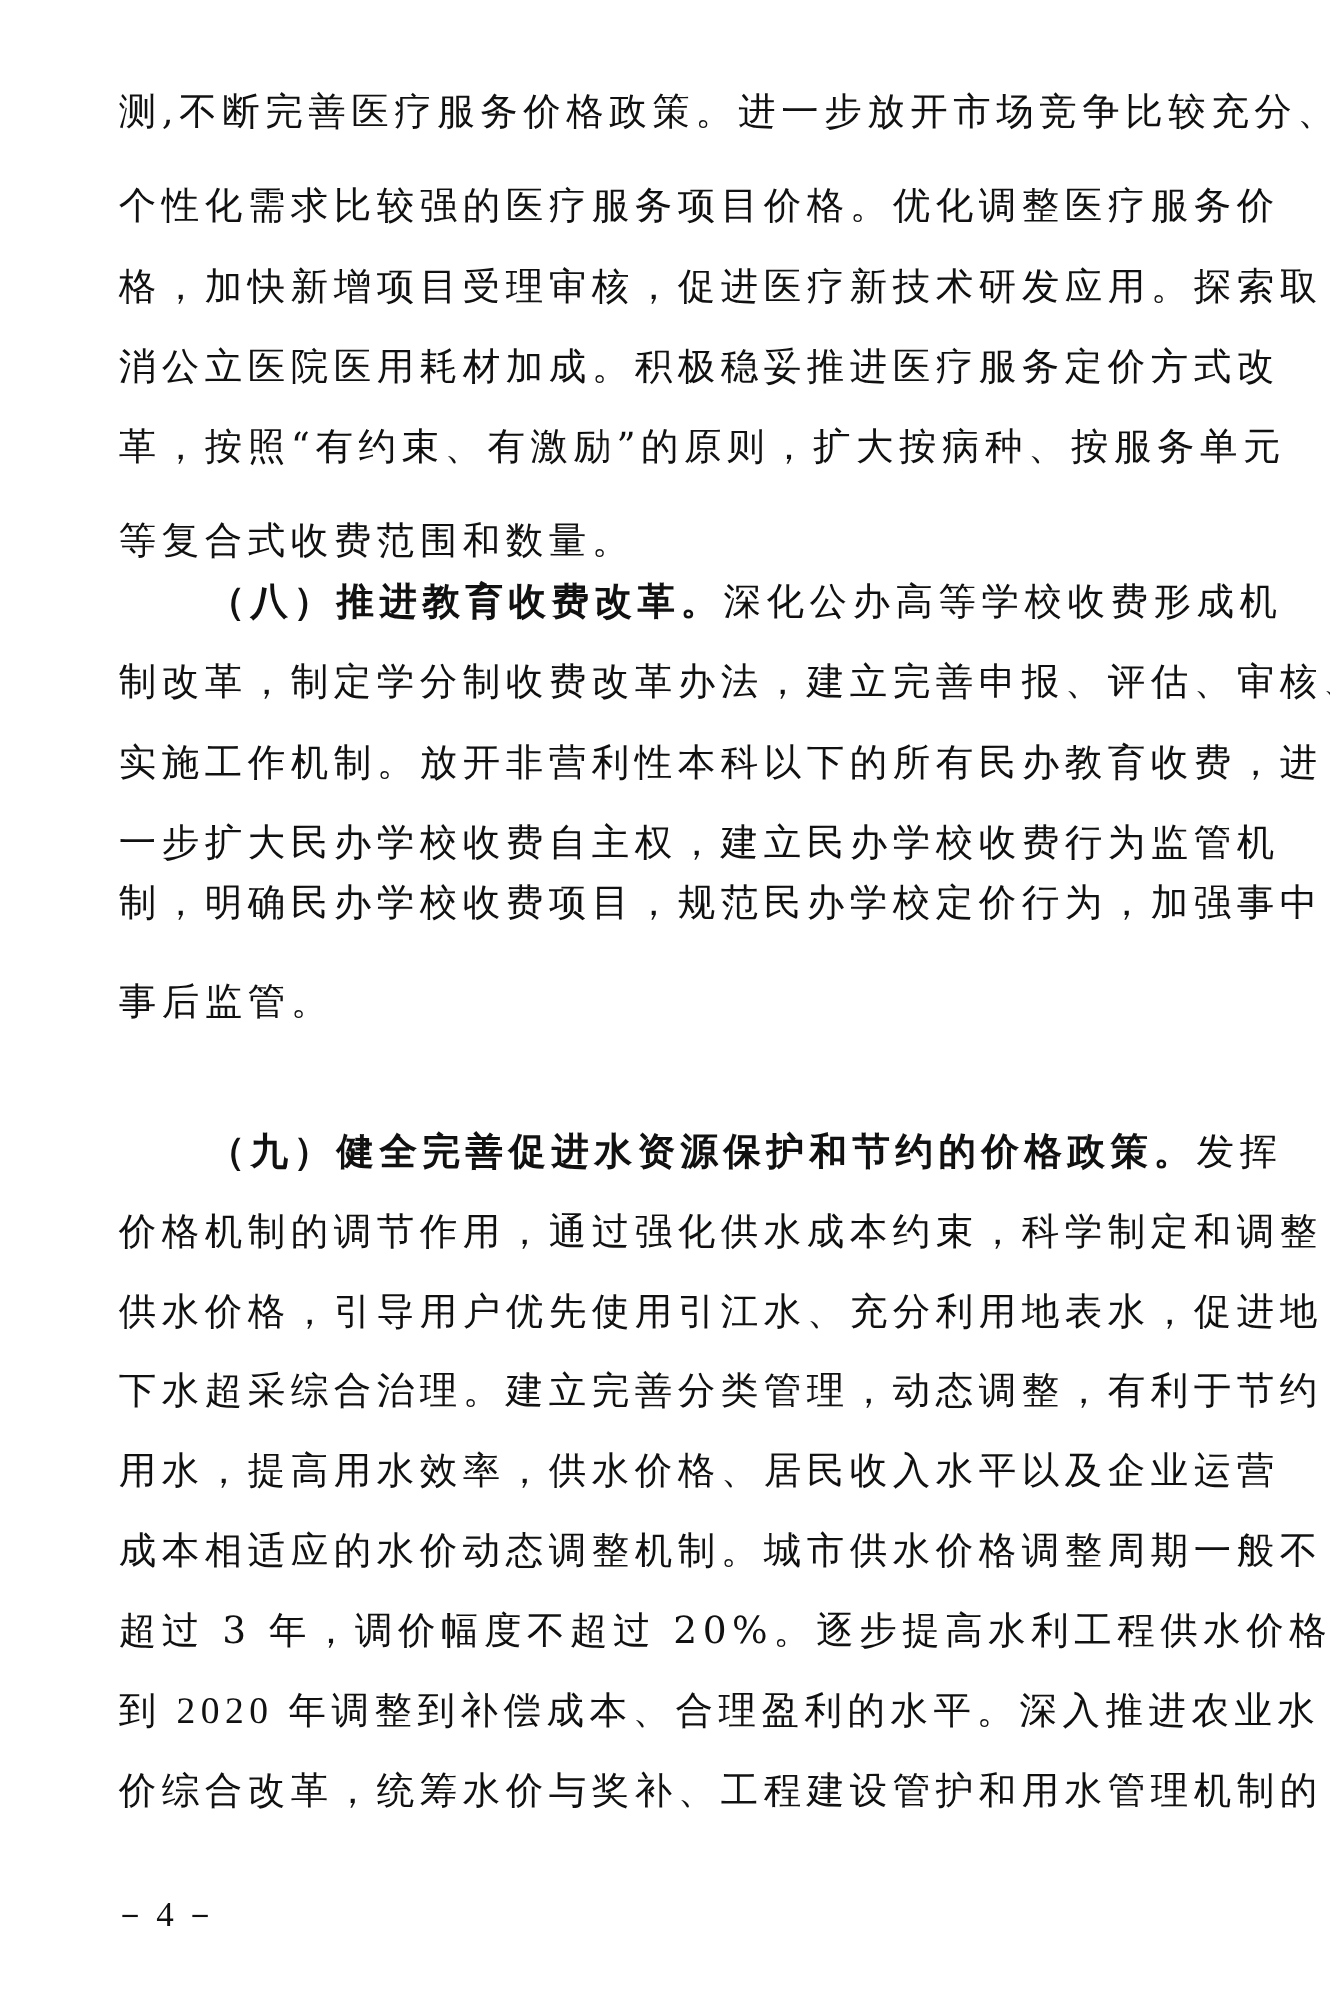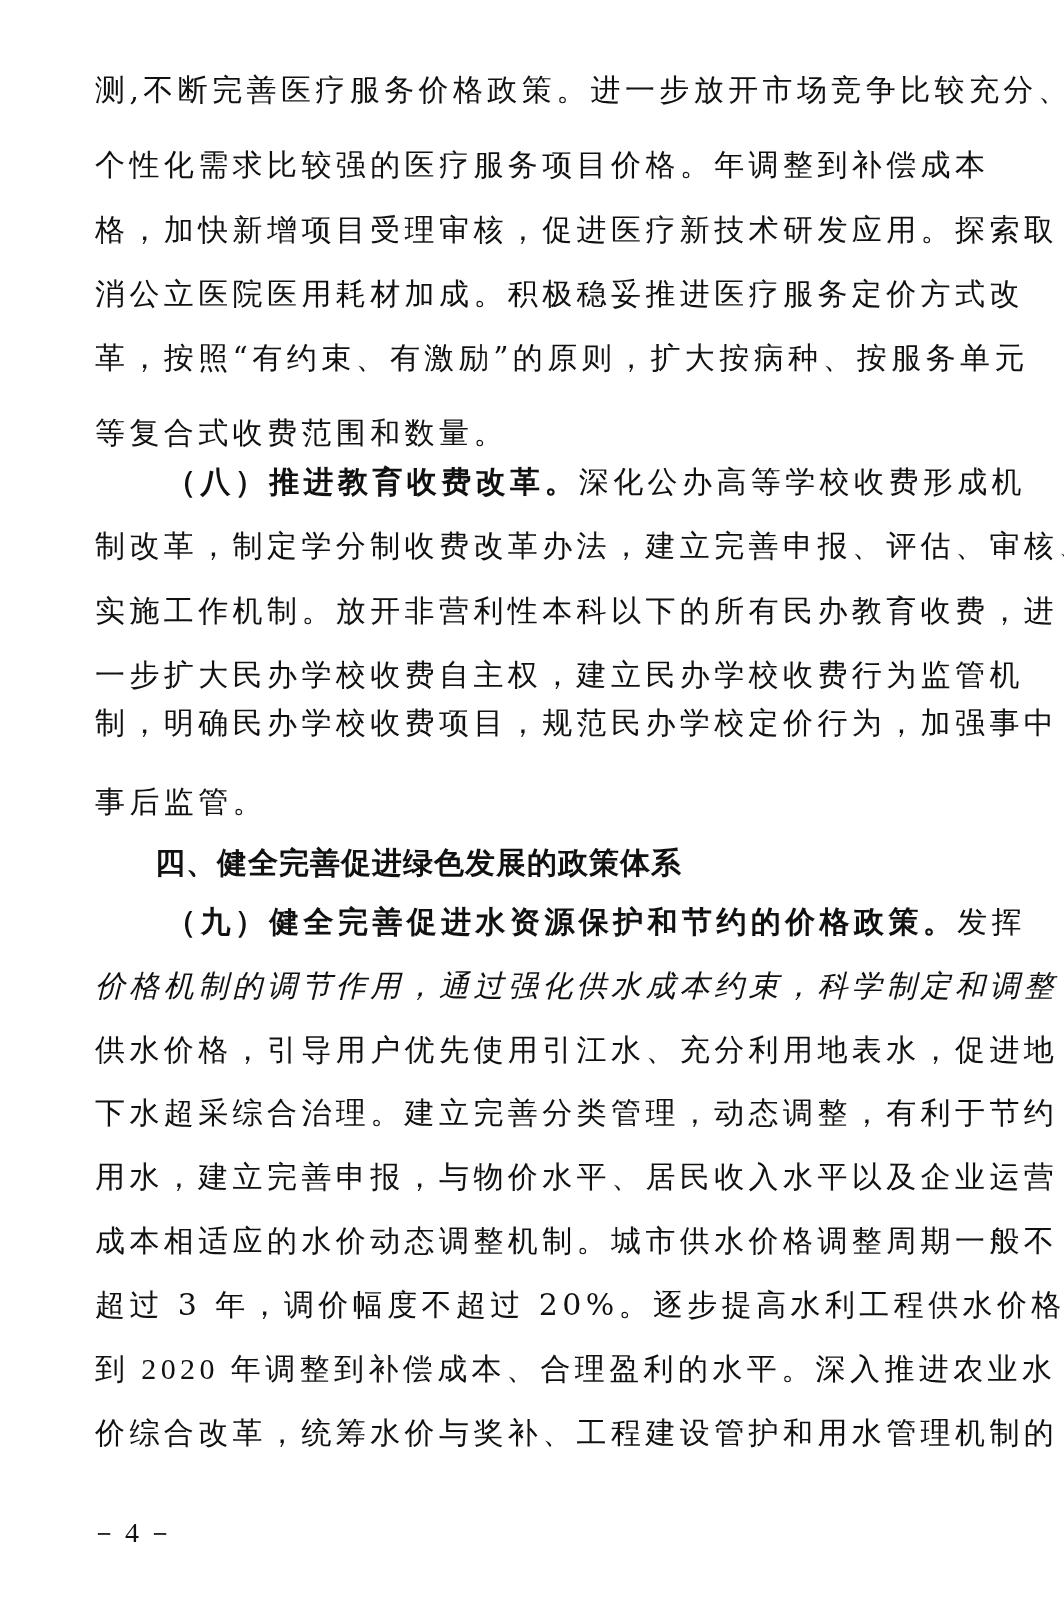--- a/index.html
+++ b/index.html
@@ -65,44 +65,43 @@
       font-family: "Liberation Serif", "DejaVu Serif", serif;
     }
   </style>
 </head>
 <body>
 
 <div class="page">
 
   <div>
     <div class="line" style="top:70px;">测,不断完善医疗服务价格政策。进一步放开市场竞争比较充分、</div>
-    <div class="line" style="top:145px;">个性化需求比较强的医疗服务项目价格。年调整到补偿成本</div>
+    <div class="line" style="top:145px;">个性化需求比较强的医疗服务项目价格。优化调整医疗服务价</div>
     <div class="line" style="top:210px;">格，加快新增项目受理审核，促进医疗新技术研发应用。探索取</div>
     <div class="line" style="top:274px;">消公立医院医用耗材加成。积极稳妥推进医疗服务定价方式改</div>
     <div class="line" style="top:338px;">革，按照“有约束、有激励”的原则，扩大按病种、按服务单元</div>
     <div class="line last" style="top:413px;">等复合式收费范围和数量。</div>
   </div>
 
   <div>
     <div class="line indent" style="top:462px;"><span class="bold">（八）推进教育收费改革。</span><span>深化公办高等学校收费形成机</span></div>
     <div class="line" style="top:526px;">制改革，制定学分制收费改革办法，建立完善申报、评估、审核、</div>
     <div class="line" style="top:591px;">实施工作机制。放开非营利性本科以下的所有民办教育收费，进</div>
     <div class="line" style="top:655px;">一步扩大民办学校收费自主权，建立民办学校收费行为监管机</div>
     <div class="line" style="top:691px;margin-top:12px;">制，明确民办学校收费项目，规范民办学校定价行为，加强事中</div>
     <div class="line last" style="top:782px;">事后监管。</div>
   </div>
 
-  <div class="heading" style="top:843px;">四、健全完善促进绿色发展的政策体系</div>
 
   <div>
     <div class="line indent" style="top:902px;"><span class="bold">（九）健全完善促进水资源保护和节约的价格政策。</span><span>发挥</span></div>
-    <div class="line" style="top:966px;font-style:italic;">价格机制的调节作用，通过强化供水成本约束，科学制定和调整</div>
+    <div class="line" style="top:966px;">价格机制的调节作用，通过强化供水成本约束，科学制定和调整</div>
     <div class="line" style="top:1030px;">供水价格，引导用户优先使用引江水、充分利用地表水，促进地</div>
     <div class="line" style="top:1093px;">下水超采综合治理。建立完善分类管理，动态调整，有利于节约</div>
-    <div class="line" style="top:1157px;">用水，建立完善申报，与物价水平、居民收入水平以及企业运营</div>
+    <div class="line" style="top:1157px;">用水，提高用水效率，供水价格、居民收入水平以及企业运营</div>
     <div class="line" style="top:1221px;">成本相适应的水价动态调整机制。城市供水价格调整周期一般不</div>
     <div class="line" style="top:1285px;">超过 3 年，调价幅度不超过 20%。逐步提高水利工程供水价格，</div>
     <div class="line" style="top:1349px;font-family:Liberation Serif, serif;">到 2020 年调整到补偿成本、合理盈利的水平。深入推进农业水</div>
     <div class="line" style="top:1413px;">价综合改革，统筹水价与奖补、工程建设管护和用水管理机制的</div>
   </div>
 
   <div class="page-number">－ 4 －</div>
 
 </div>
 

